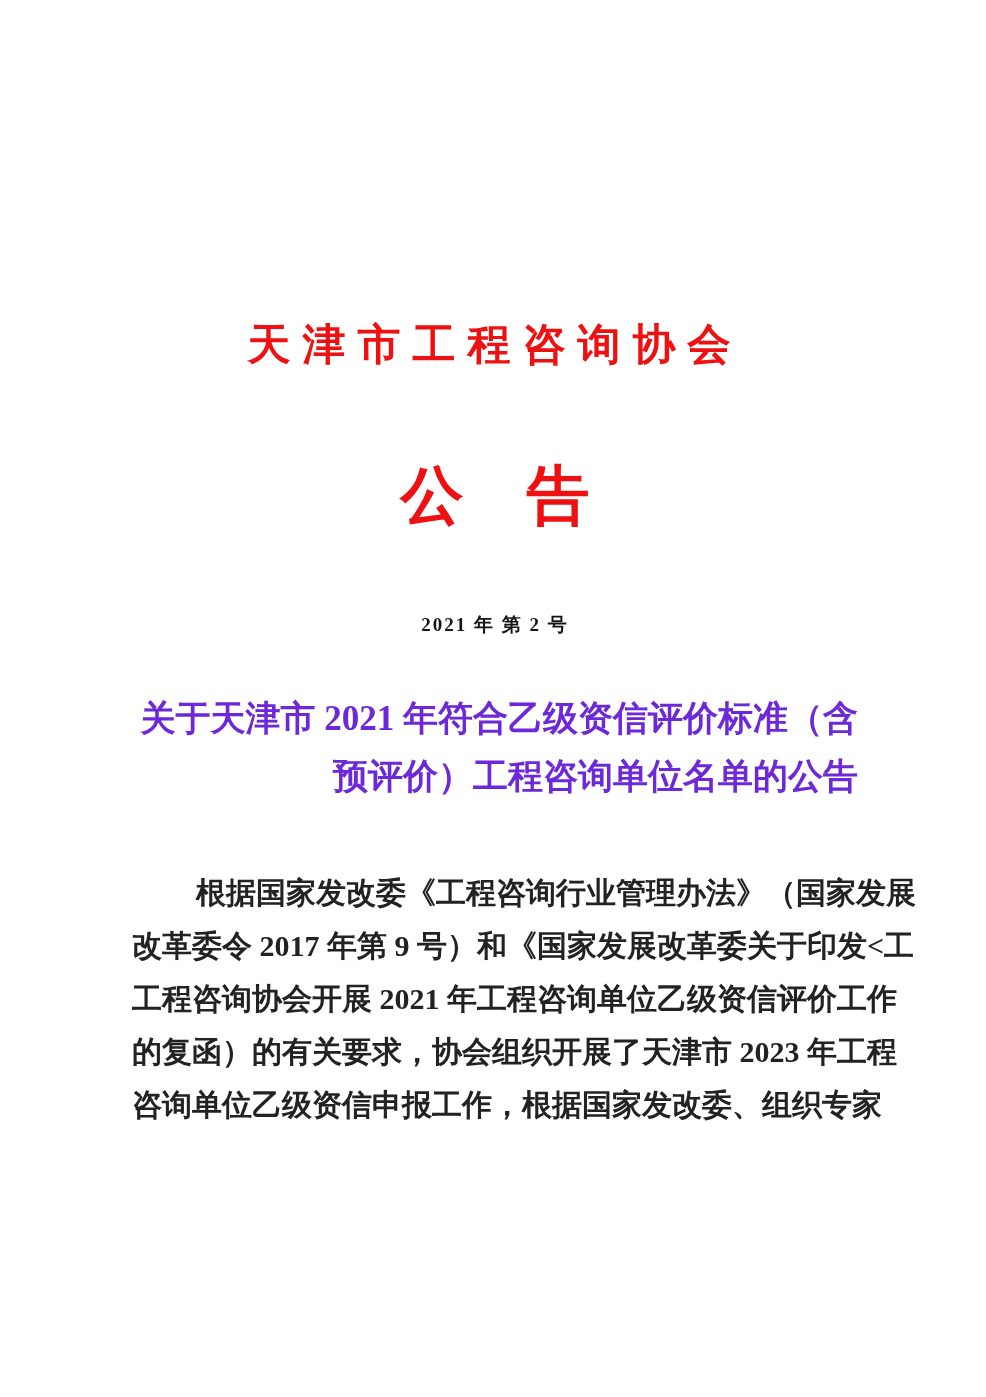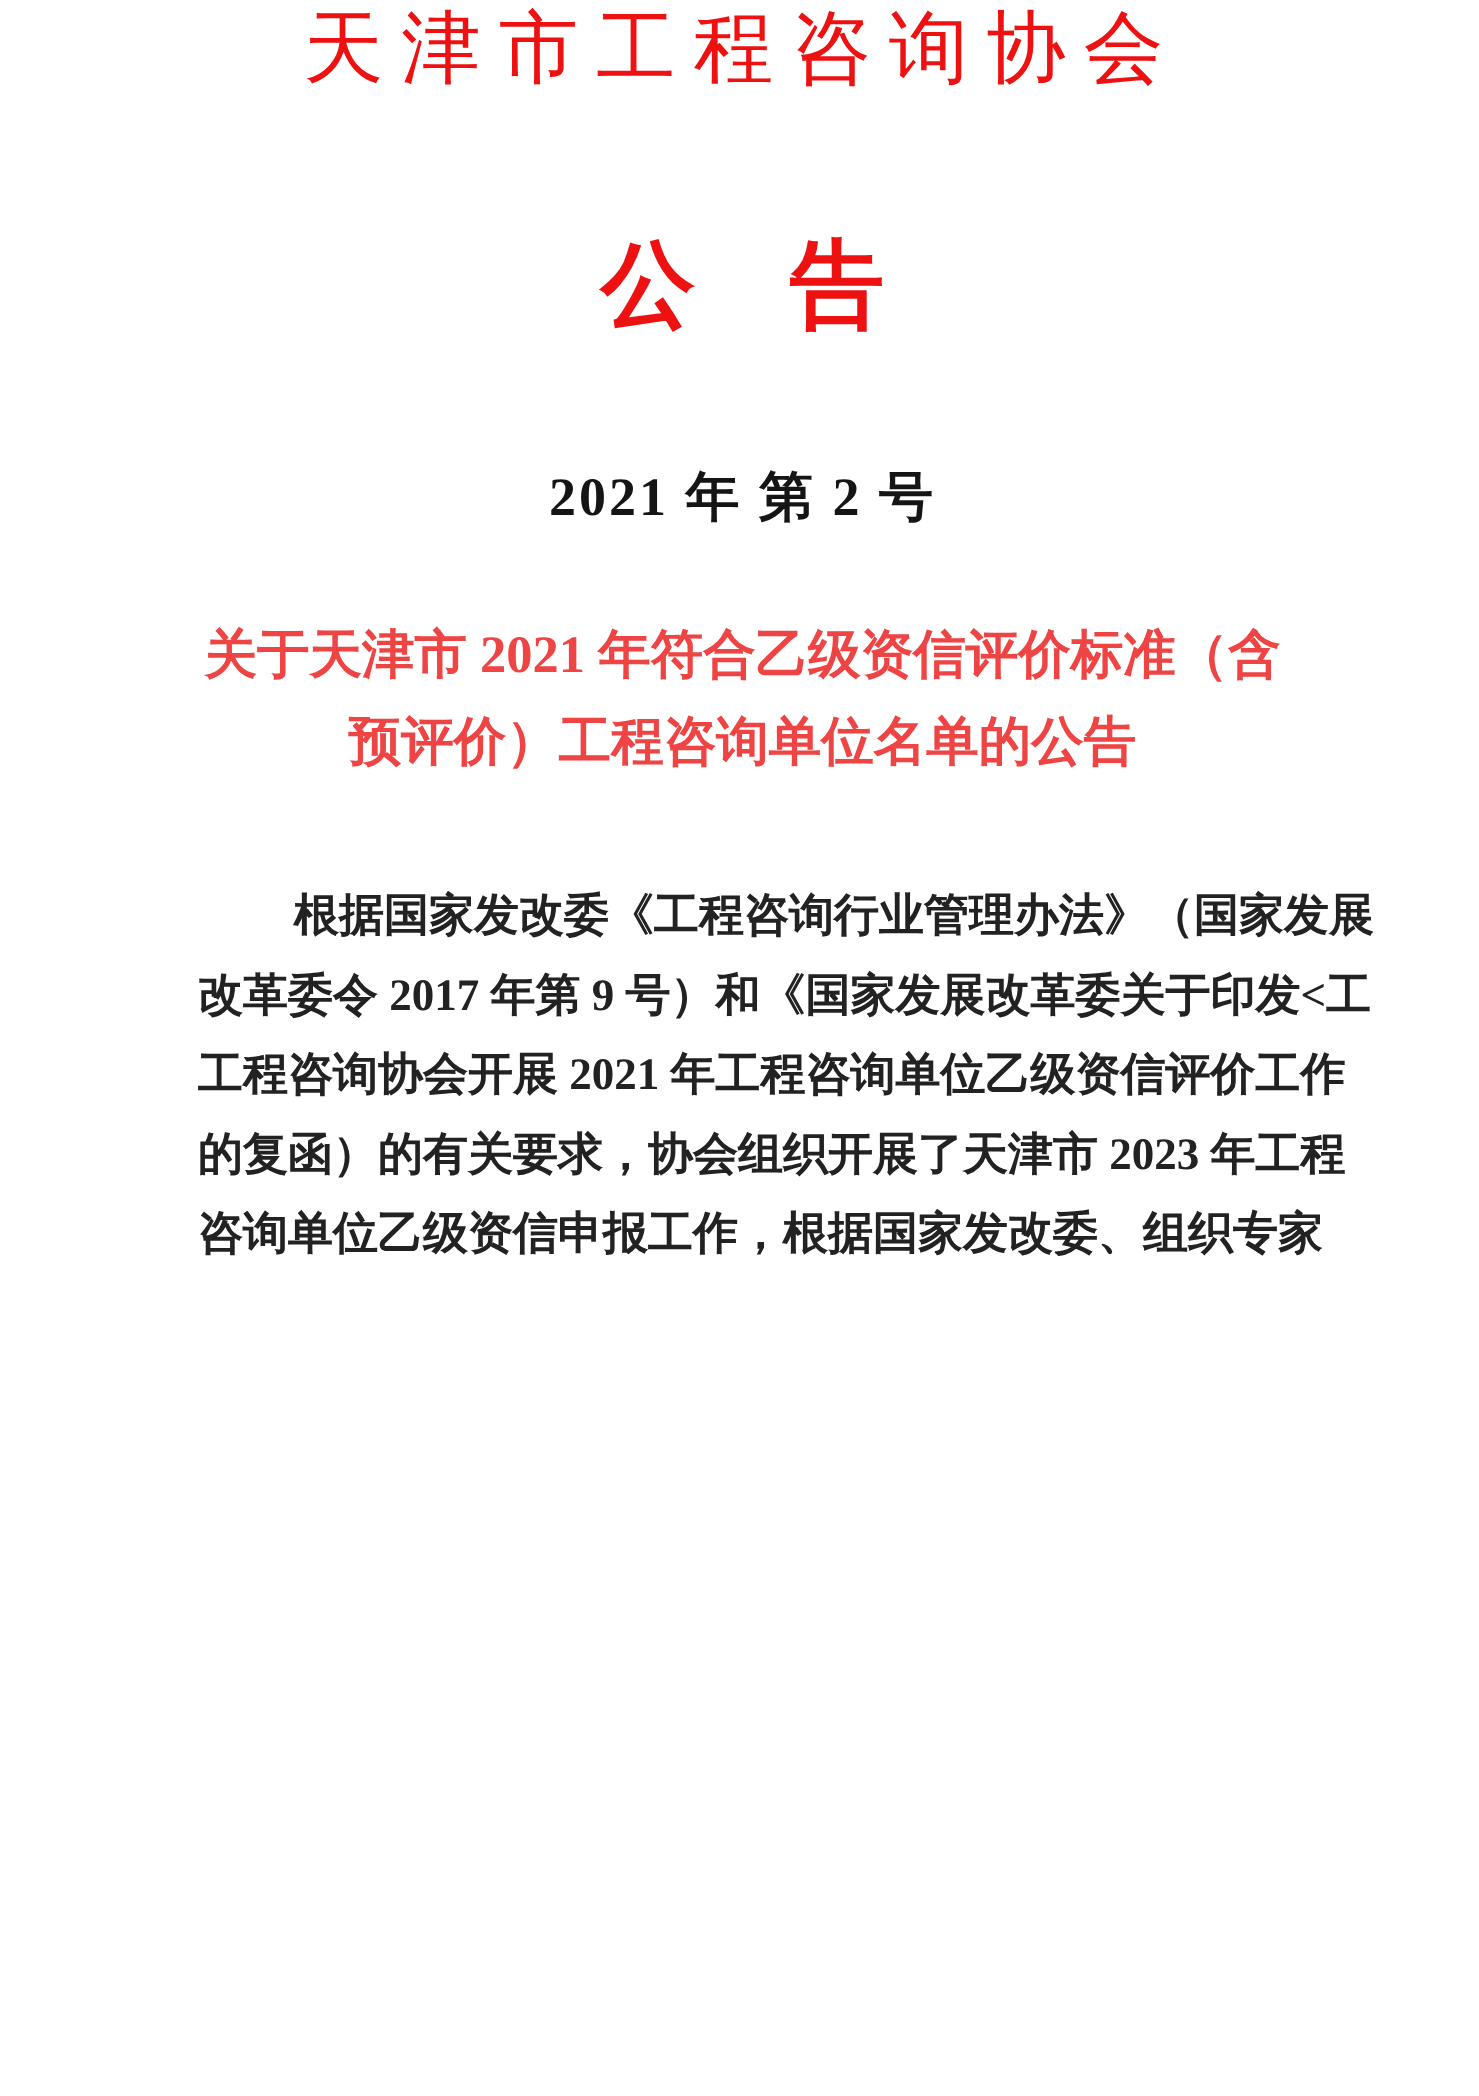--- a/index.html
+++ b/index.html
@@ -12,50 +12,51 @@
     overflow: hidden;
     position: relative;
   }
   .page {
     width: 986px;
     height: 1397px;
     padding: 0 128px 0 132px;
     position: relative;
   }
   .org-title {
+    margin-top: 318px;
     text-align: center;
     color: var(--title-red, #ee1111);
-    font-size: 53px;
-    font-weight: normal;
+    font-size: 43px;
+    font-weight: bold;
     letter-spacing: 12px;
     line-height: 1.25;
     white-space: nowrap;
   }
   .notice-title {
     margin-top: 88px;
     text-align: center;
     color: var(--title-red, #ee1111);
     font-size: 63px;
     font-weight: bold;
     line-height: 1.15;
     white-space: nowrap;
   }
   .issue-number {
     margin-top: 80px;
     text-align: center;
     color: #151515;
-    font-size: 36px;
+    font-size: 19px;
     font-weight: bold;
     letter-spacing: 2px;
     white-space: nowrap;
   }
   .doc-heading {
     margin-top: 52px;
-    text-align: center;
-    color: #ef4444;
+    text-align: right;
+    color: #6d28d9;
     font-size: 35px;
     font-weight: bold;
     line-height: 58px;
   }
   .doc-heading .heading-line { display: block; white-space: nowrap; }
   .body-paragraph {
     margin-top: 60px;
     font-size: 30px;
     color: #222222;
     font-weight: bold;

